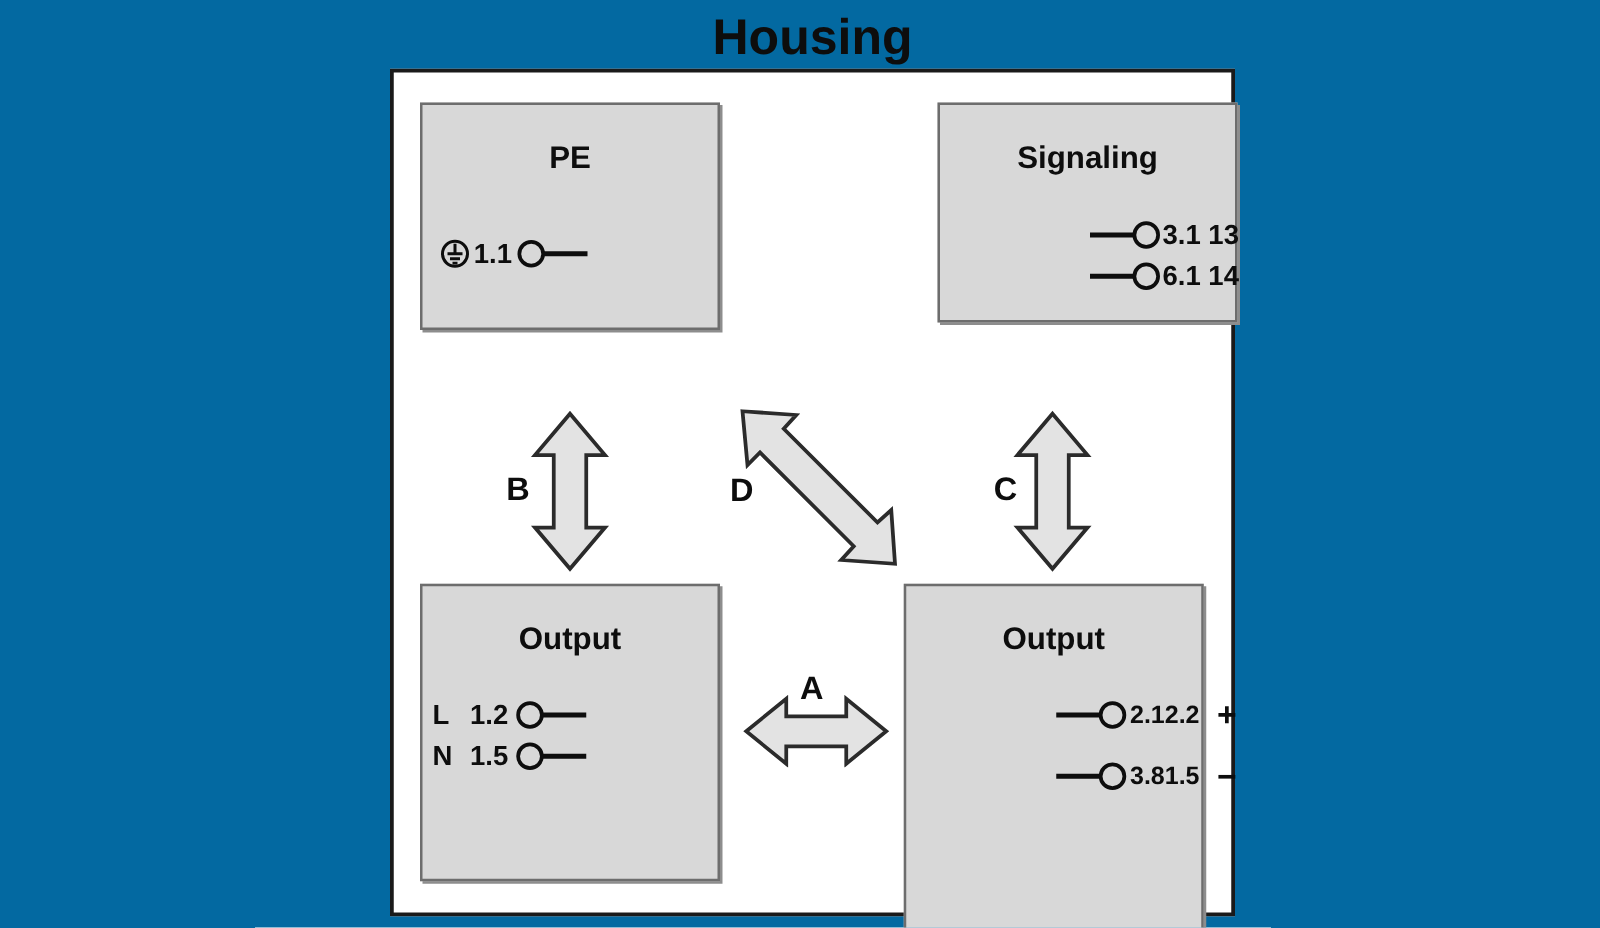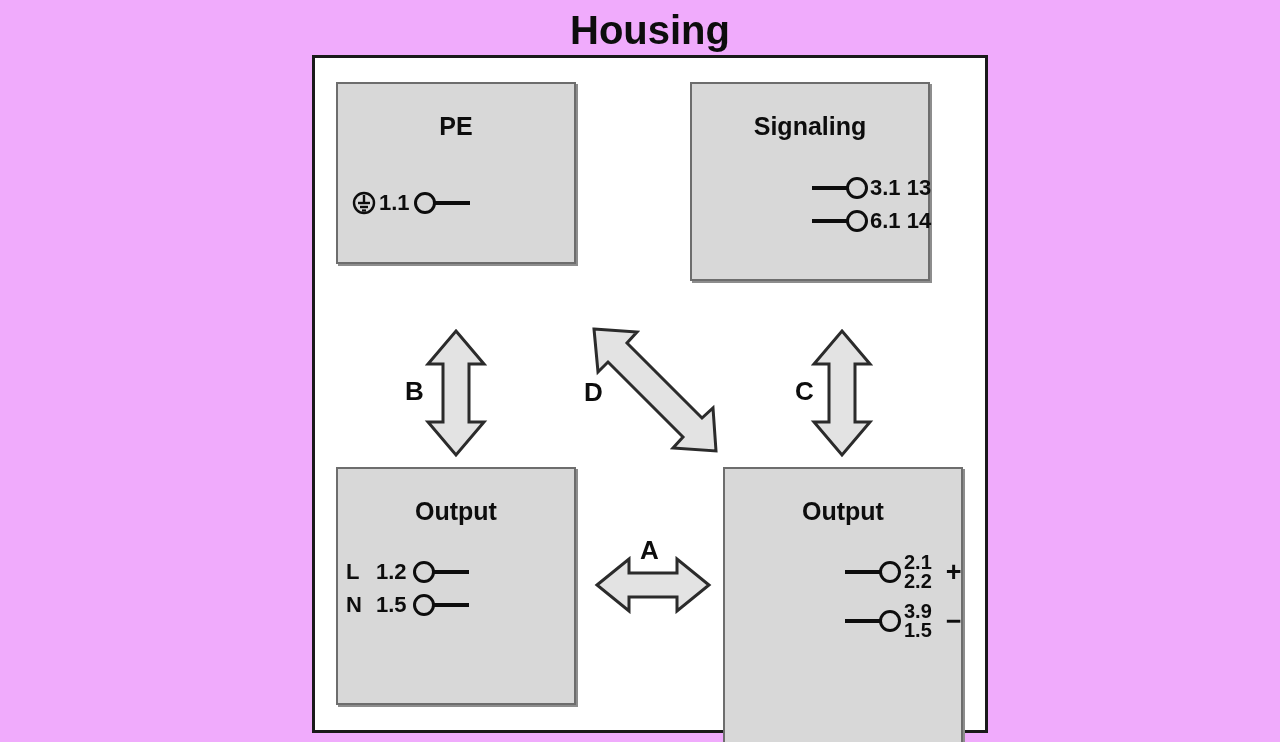--- a/index.html
+++ b/index.html
@@ -12,21 +12,21 @@
     height: 742px;
     font-family: "Liberation Sans", sans-serif;
     color: #111111;
     overflow: hidden;
   }
 
   #stage {
     position: relative;
     width: 1280px;
     height: 742px;
-    background: #f0abfc;
+    background: #0369a1;
   }
 
   
   .housing-title {
     position: absolute;
     left: 312px;
     top: 8px;
     width: 676px;
     text-align: center;
     font-size: 40px;
@@ -61,21 +61,21 @@
     left: 0;
     right: 0;
     top: 28px;
     text-align: center;
     font-size: 25px;
     font-weight: bold;
     color: #0d0d0d;
   }
 
   #block-pe        { left: 336px; top: 82px;  width: 240px; height: 182px; }
-  #block-signaling { left: 690px; top: 82px;  width: 240px; height: 199px; }
+  #block-signaling { left: 750px; top: 82px;  width: 240px; height: 176px; }
   #block-input     { left: 336px; top: 467px; width: 240px; height: 238px; }
   #block-output    { left: 723px; top: 467px; width: 240px; height: 286px; }
 
   
   .terminal-row {
     position: absolute;
     display: flex;
     align-items: center;
     height: 30px;
   }
@@ -97,21 +97,21 @@
   .term-wire {
     height: 4px;
     background: #0d0d0d;
     flex: 0 0 auto;
   }
   .w-left  { width: 36px; margin-right: -2px; }
   .w-right { width: 36px; margin-left: -2px; }
 
   .stack-labels {
     display: flex;
-    flex-direction: column;
+    flex-direction: row;
     line-height: 19px;
     font-size: 20px;
     font-weight: bold;
     color: #0d0d0d;
     margin-left: 3px;
   }
   .polarity {
     font-size: 27px;
     font-weight: bold;
     color: #0d0d0d;
@@ -200,21 +200,21 @@
         <span>2.1</span>
         <span>2.2</span>
       </span>
       <span class="polarity">+</span>
     </div>
 
     <div class="terminal-row" style="left:120px; top:137px;">
       <span class="term-wire w-left"></span>
       <span class="term-circle"></span>
       <span class="stack-labels">
-        <span>3.9</span>
+        <span>3.8</span>
         <span>1.5</span>
       </span>
       <span class="polarity">−</span>
     </div>
   </div>
 
   <svg class="arrow-svg" style="left:424px; top:328px;" width="64" height="130" viewBox="0 0 64 130">
     <polygon points="32,3 60,36 45,36 45,94 60,94 32,127 4,94 19,94 19,36 4,36" fill="#e3e3e3" stroke="#2b2b2b" stroke-width="3" stroke-linejoin="miter"></polygon>
   </svg>
   <div class="arrow-label" style="left:405px; top:376px;">B</div>

